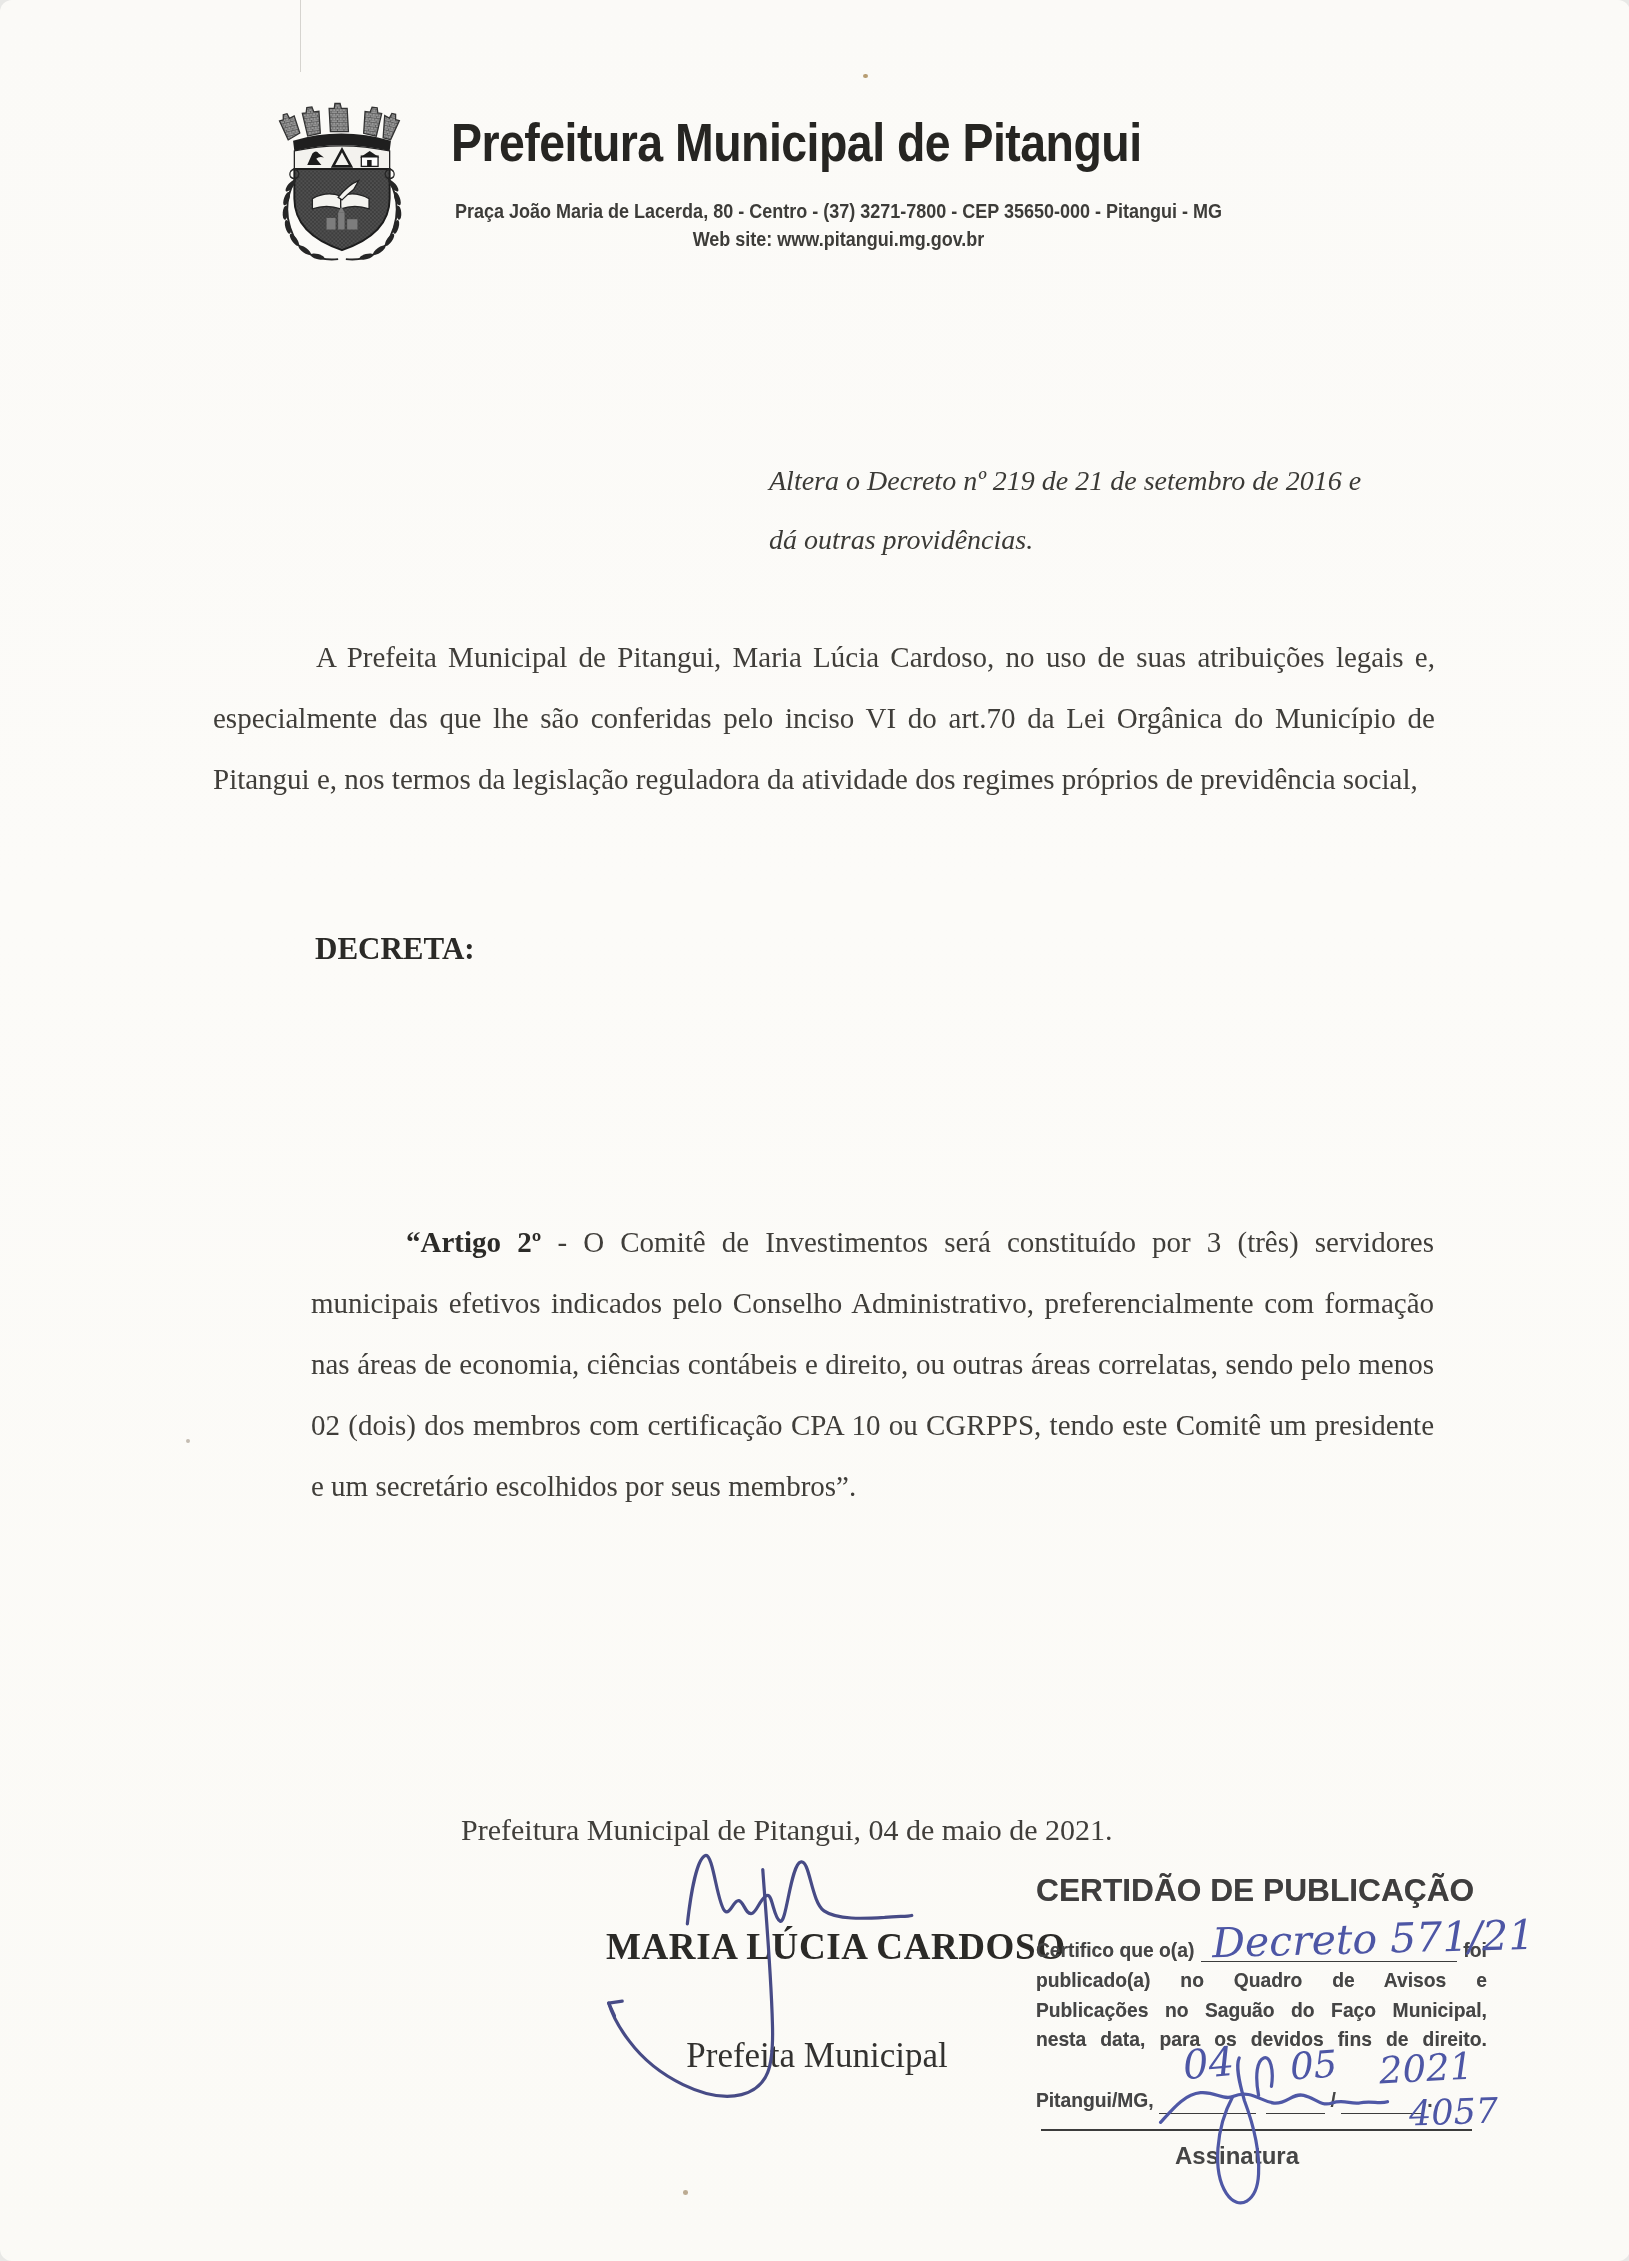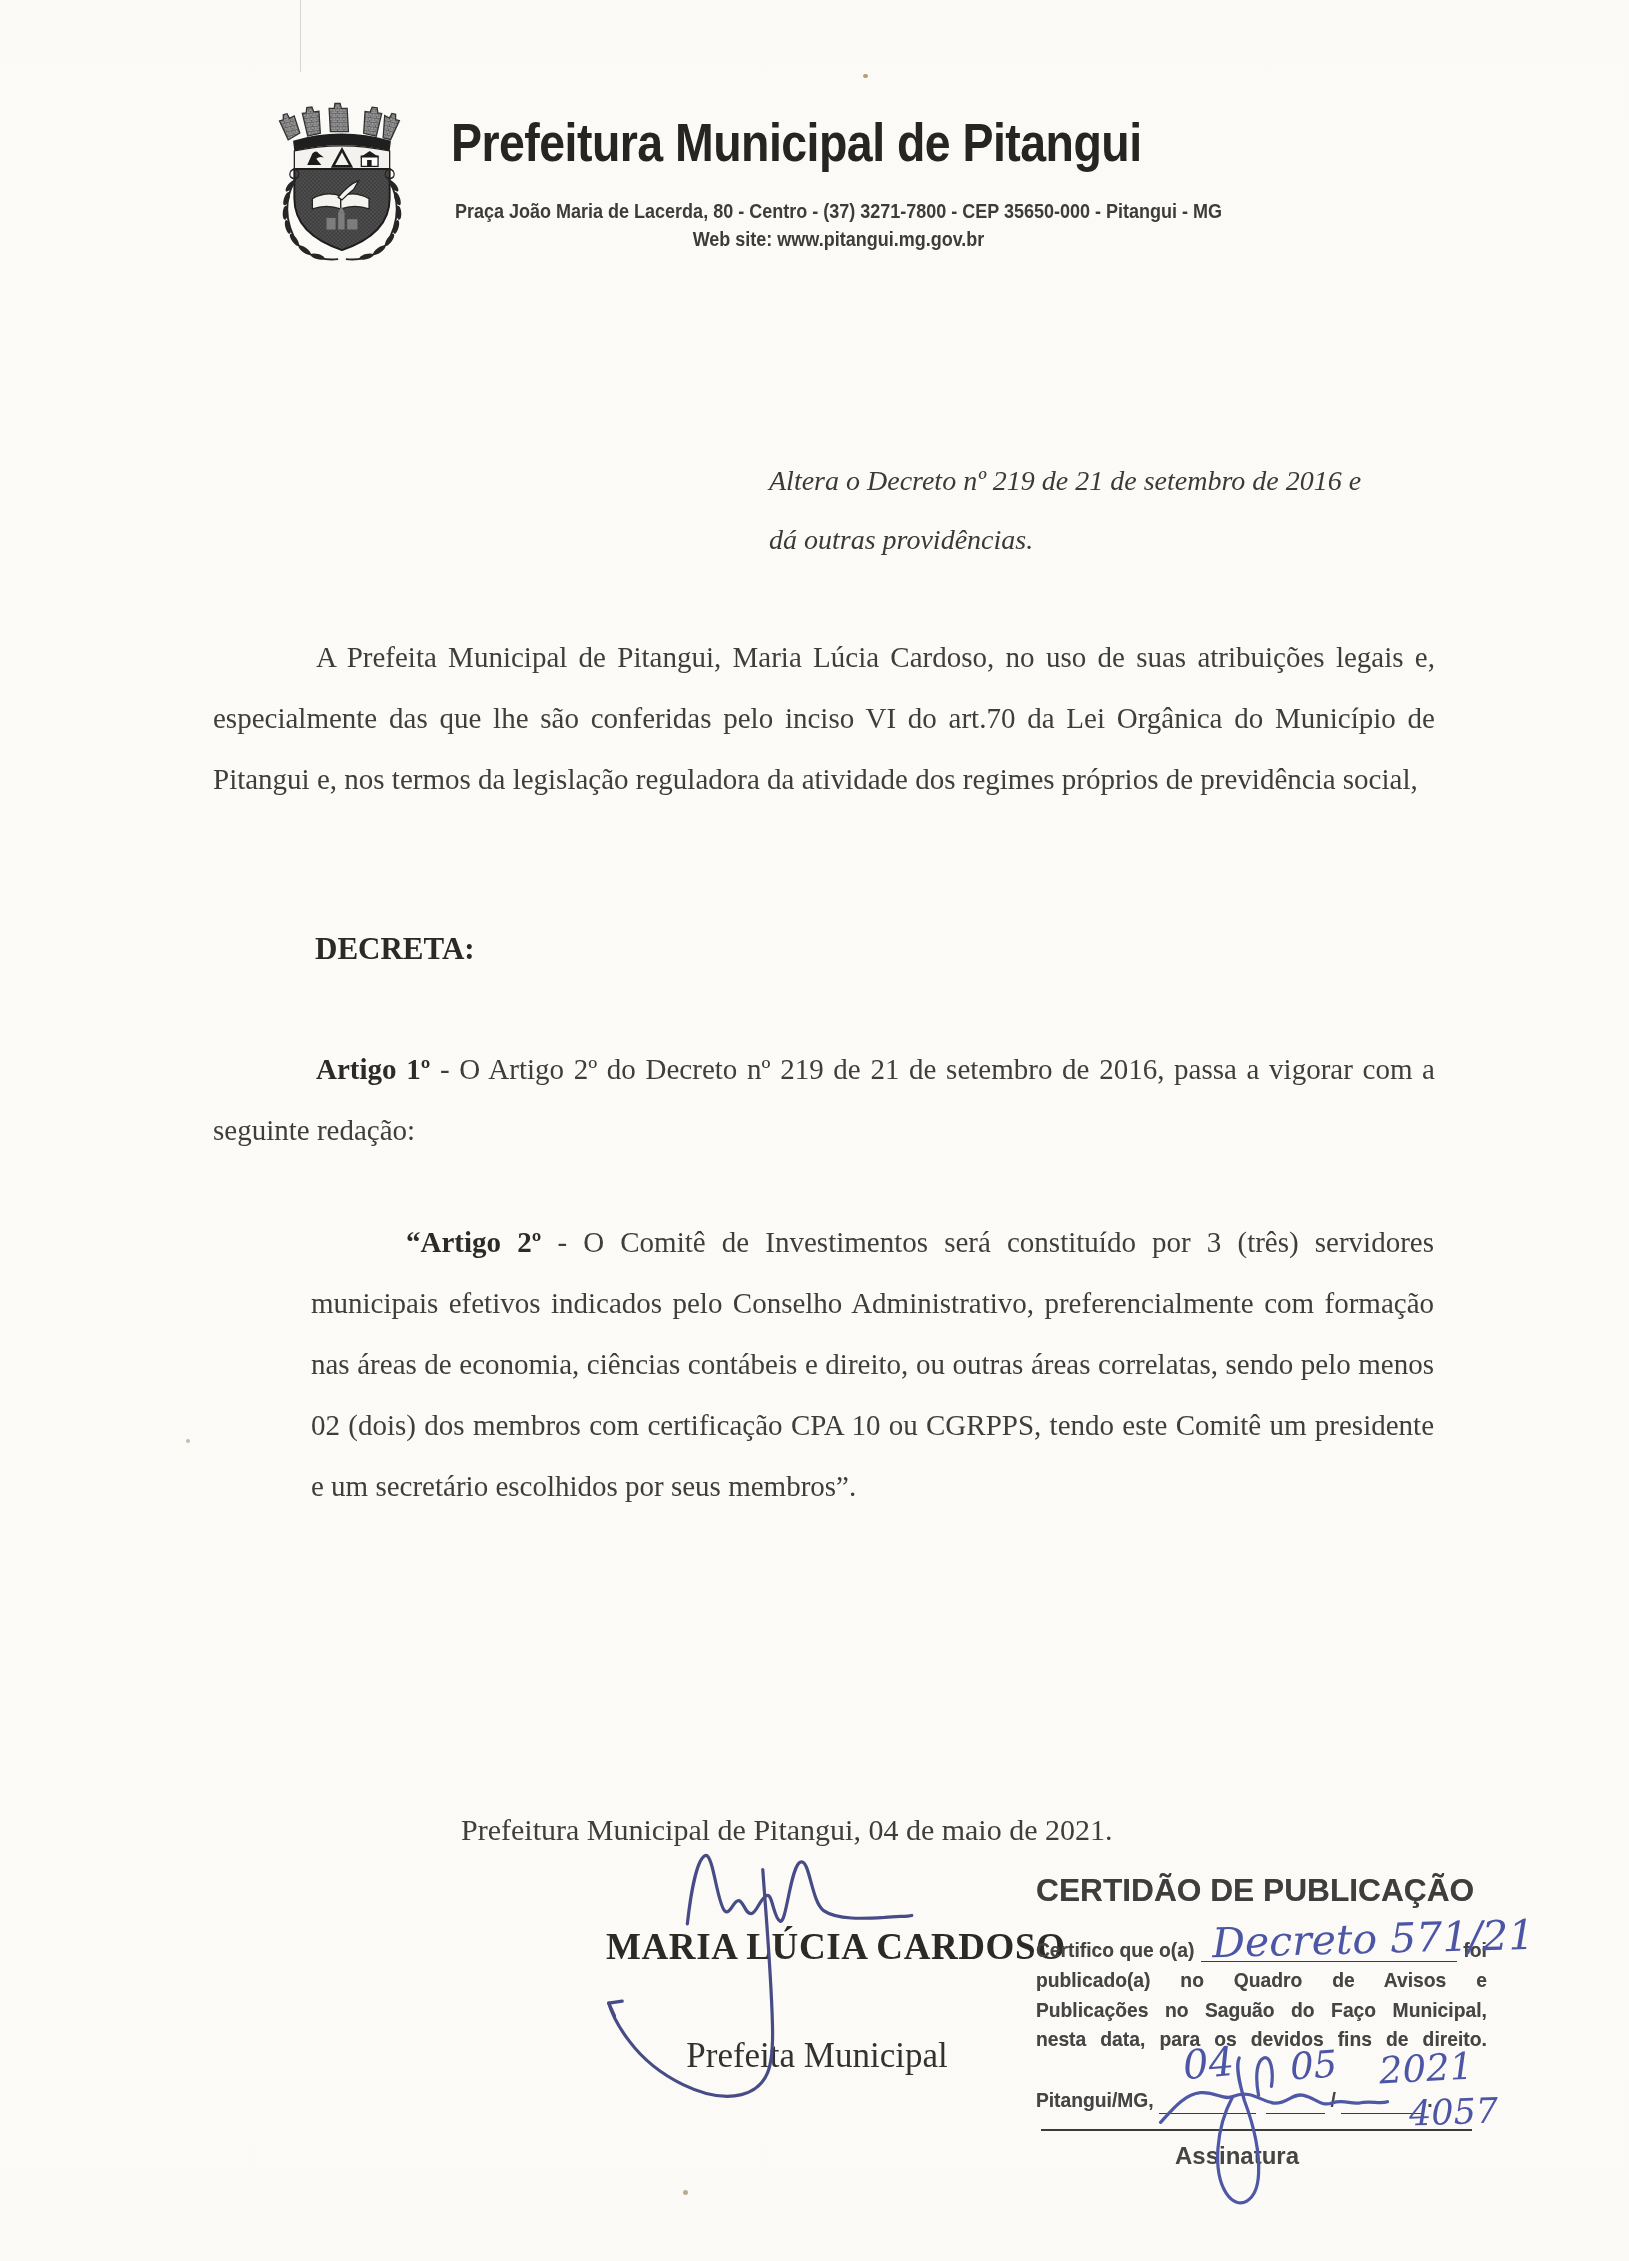--- a/index.html
+++ b/index.html
@@ -1,19 +1,19 @@
 <!DOCTYPE html>
 <html style="font-size:10.3px"><head>
 <meta charset="utf-8">
 <style>
   html,body{margin:0;padding:0;background:#e8e8e6;}
   .page{
     position:relative;width:1630px;height:2261px;overflow:hidden;
     background:linear-gradient(180deg,#fbfaf7 0%,#fcfbf8 40%,#fbfaf6 100%);
-    font-family:"Liberation Serif",serif;color:#403e3a;
+    font-family:"Liberation Serif",serif;color:#403e3a;border-radius:12px;
   }
   .abs{position:absolute;}
   
   .artifact-line{left:300px;top:0;width:1.3px;height:72px;background:#d6d4cf;}
   .speck{border-radius:50%;}
   .speck1{left:863px;top:74px;width:4.5px;height:3.9px;background:#b79d72;}
   .speck2{left:186px;top:1439px;width:3.9px;height:3.9px;background:#c4bcb2;}
   .speck3{left:683px;top:2190px;width:5.2px;height:4.5px;background:#bcab92;}
   
   .hdr-title{
@@ -168,21 +168,20 @@
 
   <div class="abs ementa">
     <div>Altera o Decreto nº 219 de 21 de setembro de 2016 e</div>
     <div>dá outras providências.</div>
   </div>
 
   <div class="abs body-par preamble">A Prefeita Municipal de Pitangui, Maria Lúcia Cardoso, no uso de suas atribuições legais e, especialmente das que lhe são conferidas pelo inciso VI do art.70 da Lei Orgânica do Município de Pitangui e, nos termos da legislação reguladora da atividade dos regimes próprios de previdência social,</div>
 
   <div class="abs decreta">DECRETA:</div>
 
-  <div class="abs body-par artigo1"><span class="bold-lead">Artigo 1º</span><span> - O Artigo 2º do Decreto nº 219 de 21 de setembro de 2016, passa a vigorar com a seguinte redação:</span></div>
 
   <div class="abs body-par quote"><span class="bold-lead">“Artigo 2º</span><span> - O Comitê de Investimentos será constituído por 3 (três) servidores municipais efetivos indicados pelo Conselho Administrativo, preferencialmente com formação nas áreas de economia, ciências contábeis e direito, ou outras áreas correlatas, sendo pelo menos 02 (dois) dos membros com certificação CPA 10 ou CGRPPS, tendo este Comitê um presidente e um secretário escolhidos por seus membros”.</span></div>
 
 
   <div class="abs dateline">Prefeitura Municipal de Pitangui, 04 de maio de 2021.</div>
 
   <div class="abs signer-name">MARIA LÚCIA CARDOSO</div>
   <div class="abs signer-role">Prefeita Municipal</div>
 
   <div class="abs stamp" style="height:309px;">

